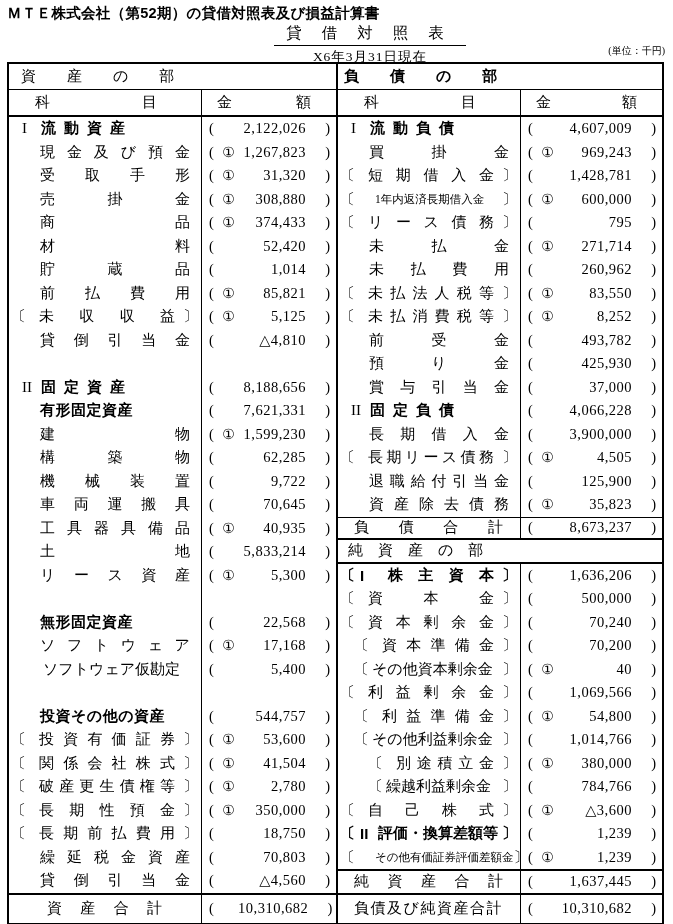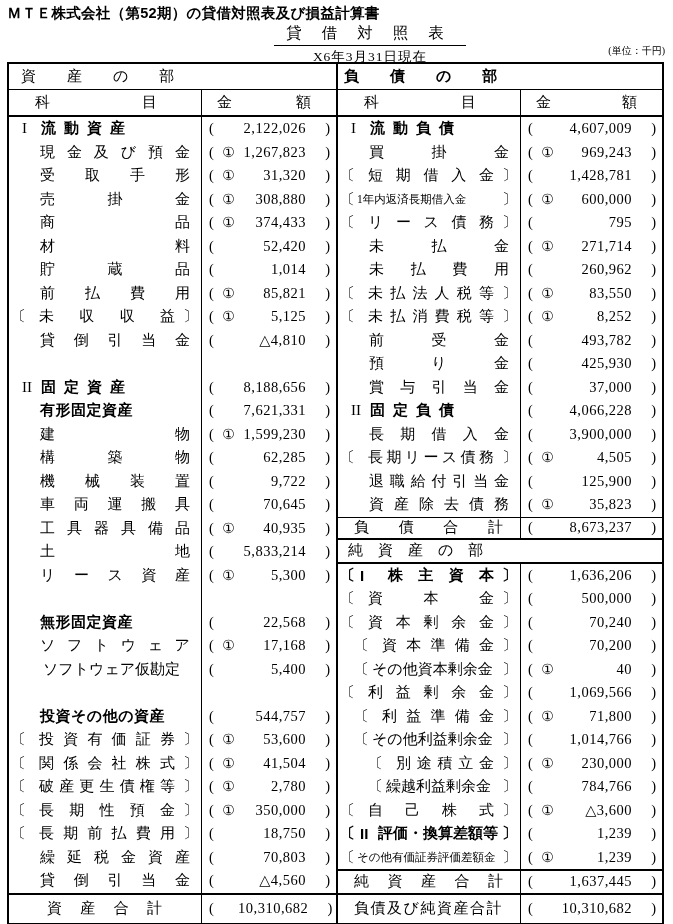--- a/index.html
+++ b/index.html
@@ -54,21 +54,21 @@
   .roman{width:30px;flex:none;box-sizing:border-box;padding-left:11px;}
   .roman2{width:20px;flex:none;box-sizing:border-box;padding-left:5px;
     font-family:"Liberation Sans","DejaVu Sans",sans-serif;font-weight:bold;}
   .secl{font-family:"Liberation Sans","DejaVu Sans",sans-serif;font-weight:bold;
     letter-spacing:8px;white-space:nowrap;}
   .boldl{font-family:"Liberation Sans","DejaVu Sans",sans-serif;font-weight:bold;
     letter-spacing:.5px;white-space:nowrap;}
   .br{flex:none;}
   .inner-j{margin:0 8px 0 13px;}
   .tightl{flex:1;white-space:nowrap;margin-left:3px;}
-  .tightl.sm6{margin-left:2px;}
+  .tightl.sm6{margin-left:20px;}
   .small{font-size:11.5px;}
   .b{font-family:Liberation Serif, serif;font-weight:bold;}
   .subl{margin:0 14px;}
 
   .po{width:10px;flex:none;}
   .mk{width:19px;flex:none;text-align:center;font-size:14px;}
   .val{flex:1;text-align:right;padding-right:13px;letter-spacing:.5px;white-space:nowrap;}
   .pc{width:11px;flex:none;text-align:right;}
 
   
@@ -1087,21 +1087,21 @@
                 <span>益</span>
                 <span>準</span>
                 <span>備</span>
                 <span>金</span>
               </span>
               <span class="br">〕</span>
             </div>
             <div class="amt">
               <span class="po">(</span>
               <span class="mk">①</span>
-              <span class="val">71,800</span>
+              <span class="val">54,800</span>
               <span class="pc">)</span>
             </div>
           </div>
           <div class="bs-row">
             <div class="acct">
               <span class="ind" style="width: 14px;"></span>
               <span class="br">〔</span>
               <span class="tightl">その他利益剰余金</span>
               <span class="br">〕</span>
             </div>
@@ -1121,21 +1121,21 @@
                 <span>途</span>
                 <span>積</span>
                 <span>立</span>
                 <span>金</span>
               </span>
               <span class="br">〕</span>
             </div>
             <div class="amt">
               <span class="po">(</span>
               <span class="mk">①</span>
-              <span class="val">230,000</span>
+              <span class="val">380,000</span>
               <span class="pc">)</span>
             </div>
           </div>
           <div class="bs-row">
             <div class="acct">
               <span class="ind" style="width: 28px;"></span>
               <span class="br">〔</span>
               <span class="tightl">繰越利益剰余金</span>
               <span class="br">〕</span>
             </div>

